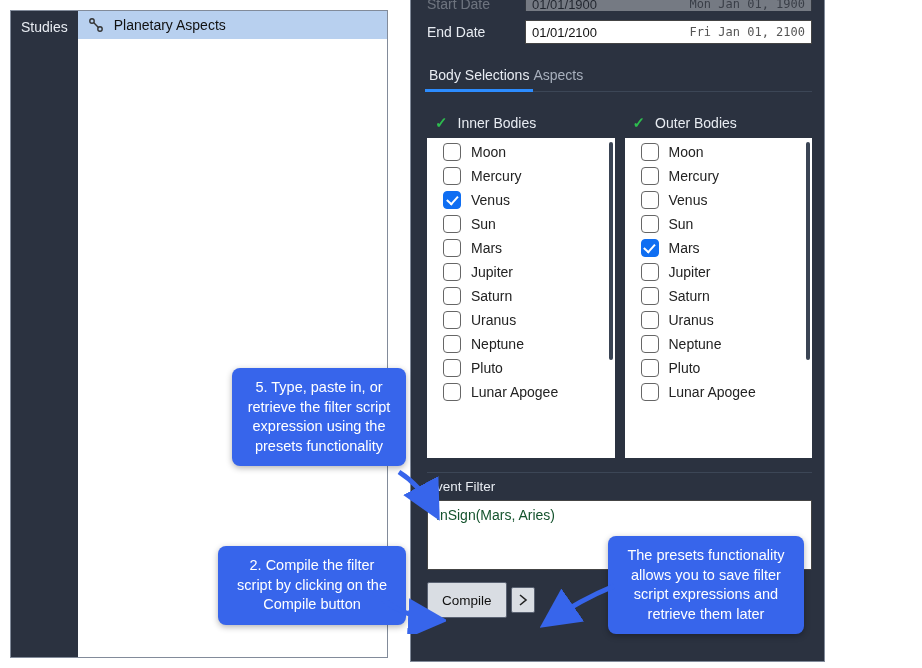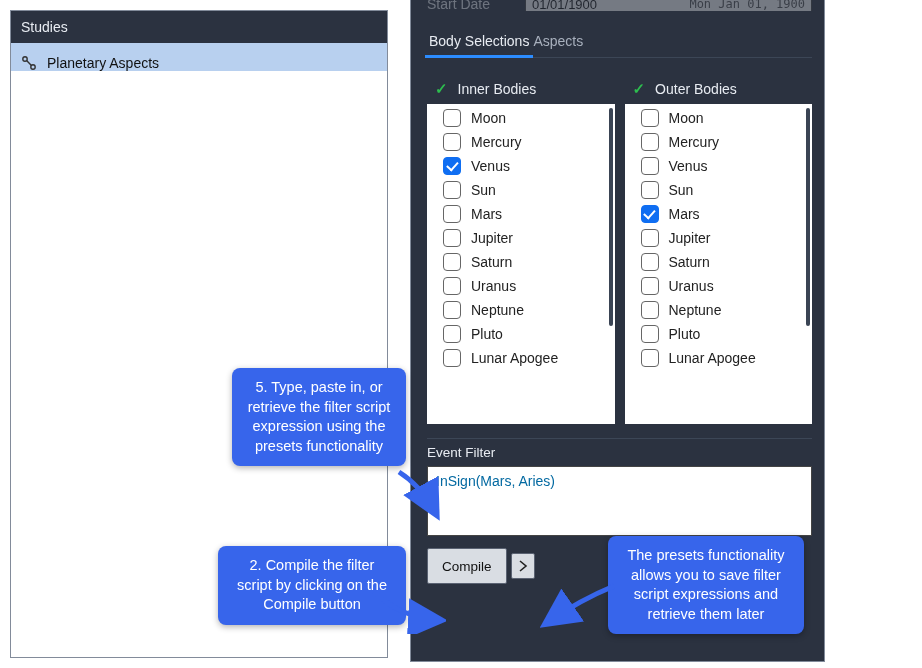--- a/index.html
+++ b/index.html
@@ -32,39 +32,39 @@
     overflow: hidden;
   }
   
   .left-panel {
     position: absolute;
     left: 10px; top: 10px;
     width: 378px; height: 648px;
     background: var(--bg-dark);
     border: 1px solid var(--border-outer);
     display: flex;
-    flex-direction: column;
+    flex-direction: row;
   }
   .left-header {
     height: 32px;
     background: var(--bg-dark);
     display: flex;
     align-items: center;
     padding: 0 10px;
     font-size: 14px;
   }
   .left-body {
     flex: 1;
     background: #ffffff;
   }
   .study-row {
     height: 28px;
     background: var(--selected-row);
     display: flex;
-    align-items: flex-end;
+    align-items: center;
     gap: 10px;
     padding: 0 10px;
     color: #111;
     font-size: 14px;
   }
   .study-row svg { width: 16px; height: 16px; flex: 0 0 16px; }
   
   .right-panel {
     position: absolute;
     left: 410px; top: -10px;
@@ -201,21 +201,21 @@
     padding-top: 6px;
     display: flex;
     flex-direction: column;
     gap: 6px;
   }
   .ef-label { font-size: 13.5px; color: var(--text-light); }
   .ef-box {
     background: #fff;
     height: 70px;
     border: 1px solid #444;
-    color: #0369a1;
+    color: #14532d;
     padding: 6px 8px;
     font-size: 14px;
     font-family: inherit;
   }
   .ef-actions {
     display: flex;
     align-items: center;
     gap: 4px;
     margin-top: 6px;
   }
@@ -276,20 +276,27 @@
   <div class="right-panel">
 
     <div class="field-row" style="opacity:.35; overflow:hidden; height:14px; margin-top:-6px">
       <span class="field-label">Start Date</span>
       <div class="date-input">
         <span class="val">01/01/1900</span>
         <span class="day">Mon Jan 01, 1900</span>
       </div>
     </div>
 
+    <div class="field-row">
+      <span class="field-label">End Date</span>
+      <div class="date-input">
+        <span class="val">01/01/2100</span>
+        <span class="day">Fri Jan 01, 2100</span>
+      </div>
+    </div>
 
     <div class="tabs">
       <div class="tab active">Body Selections</div>
       <div class="tab">Aspects</div>
     </div>
 
     <div class="body-cols">
       <div class="body-col">
         <div class="body-col-header">
           <span class="check">✓</span>

